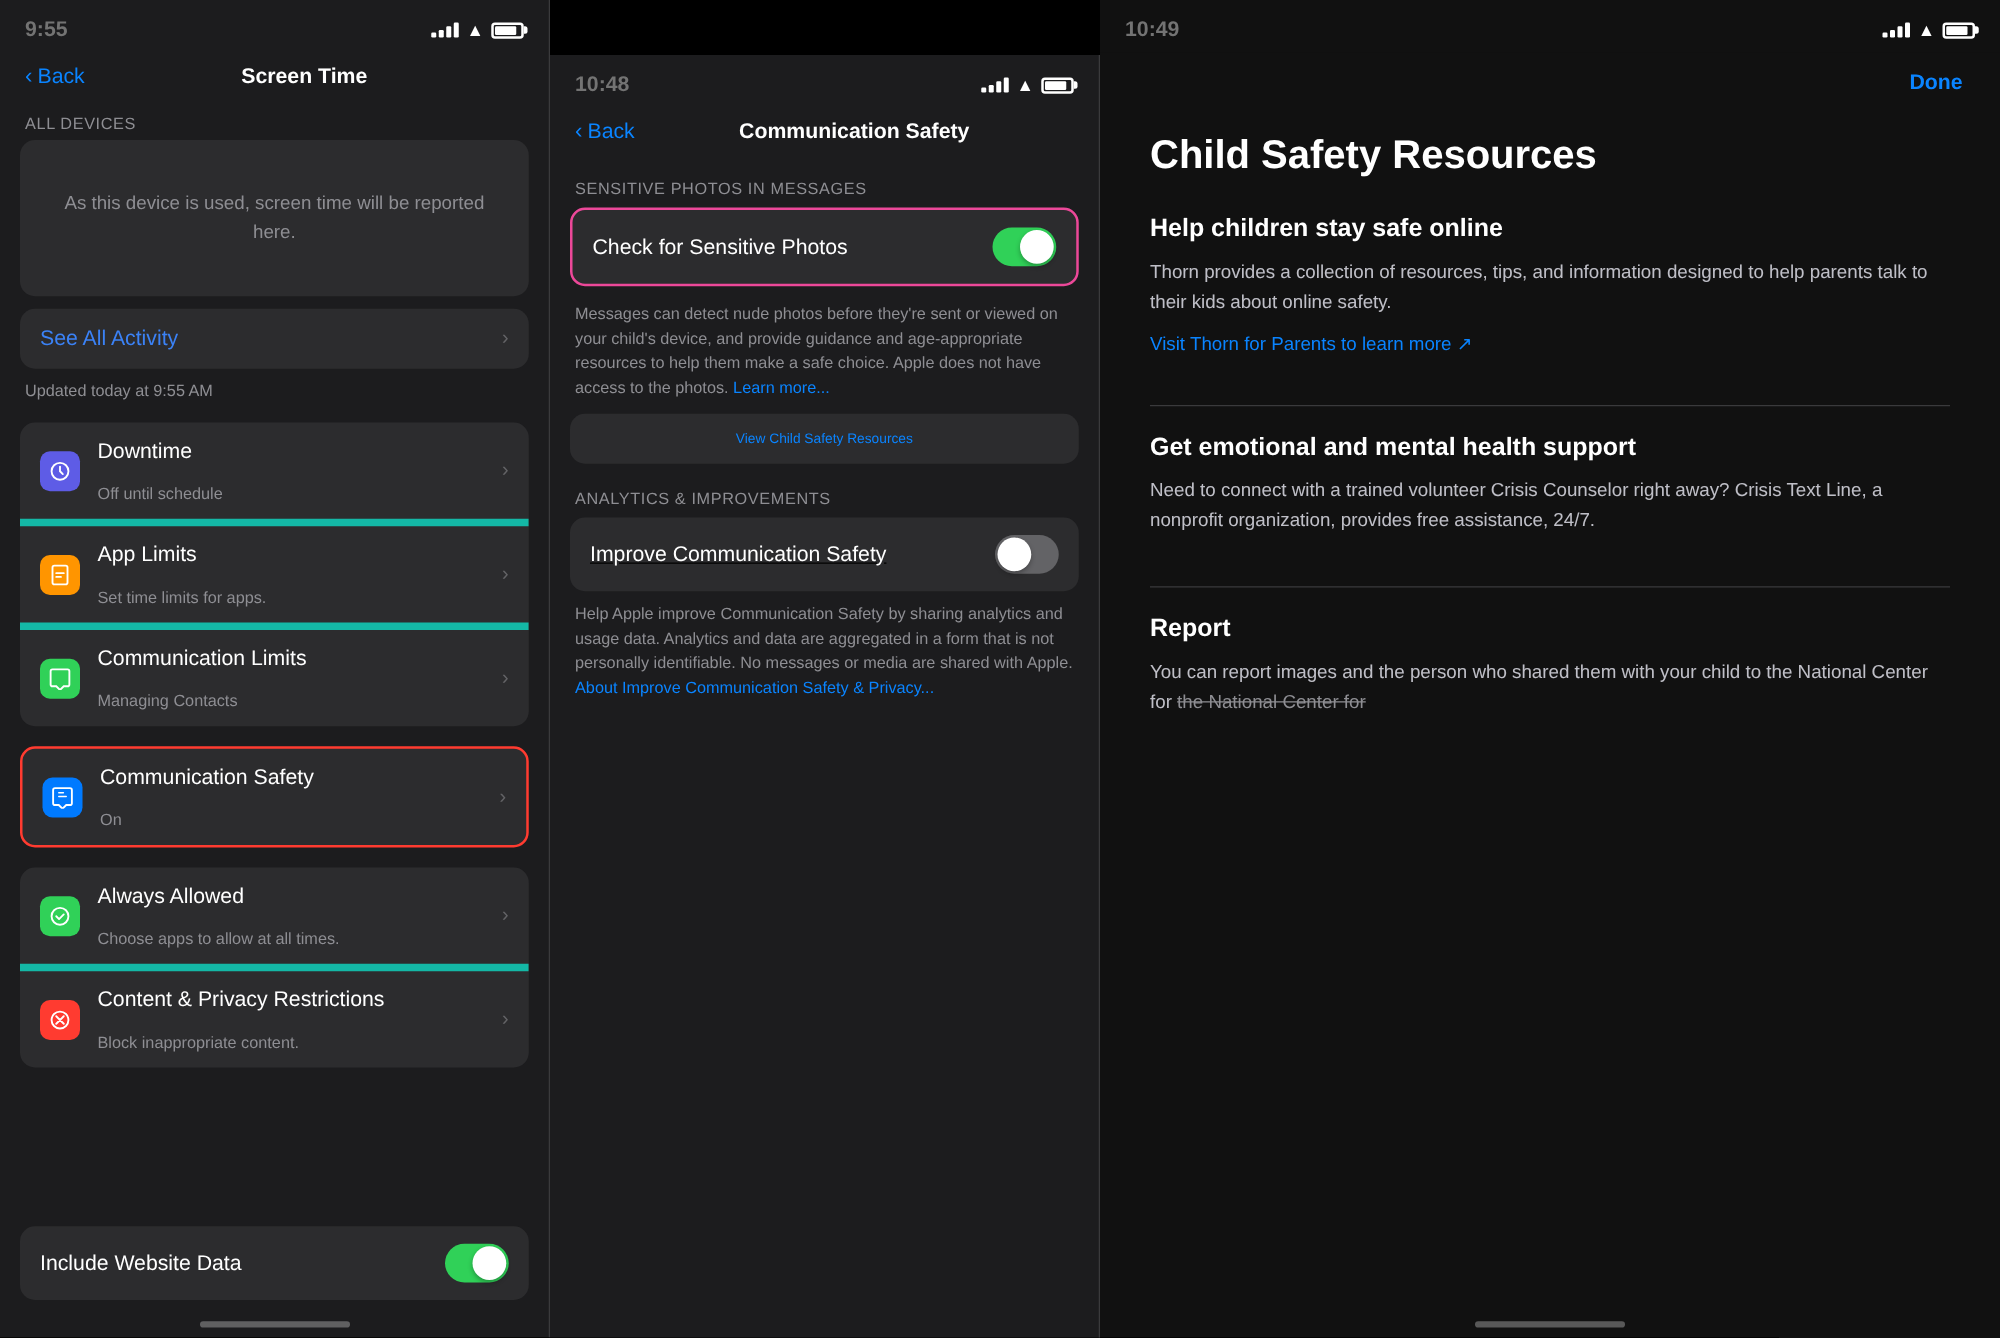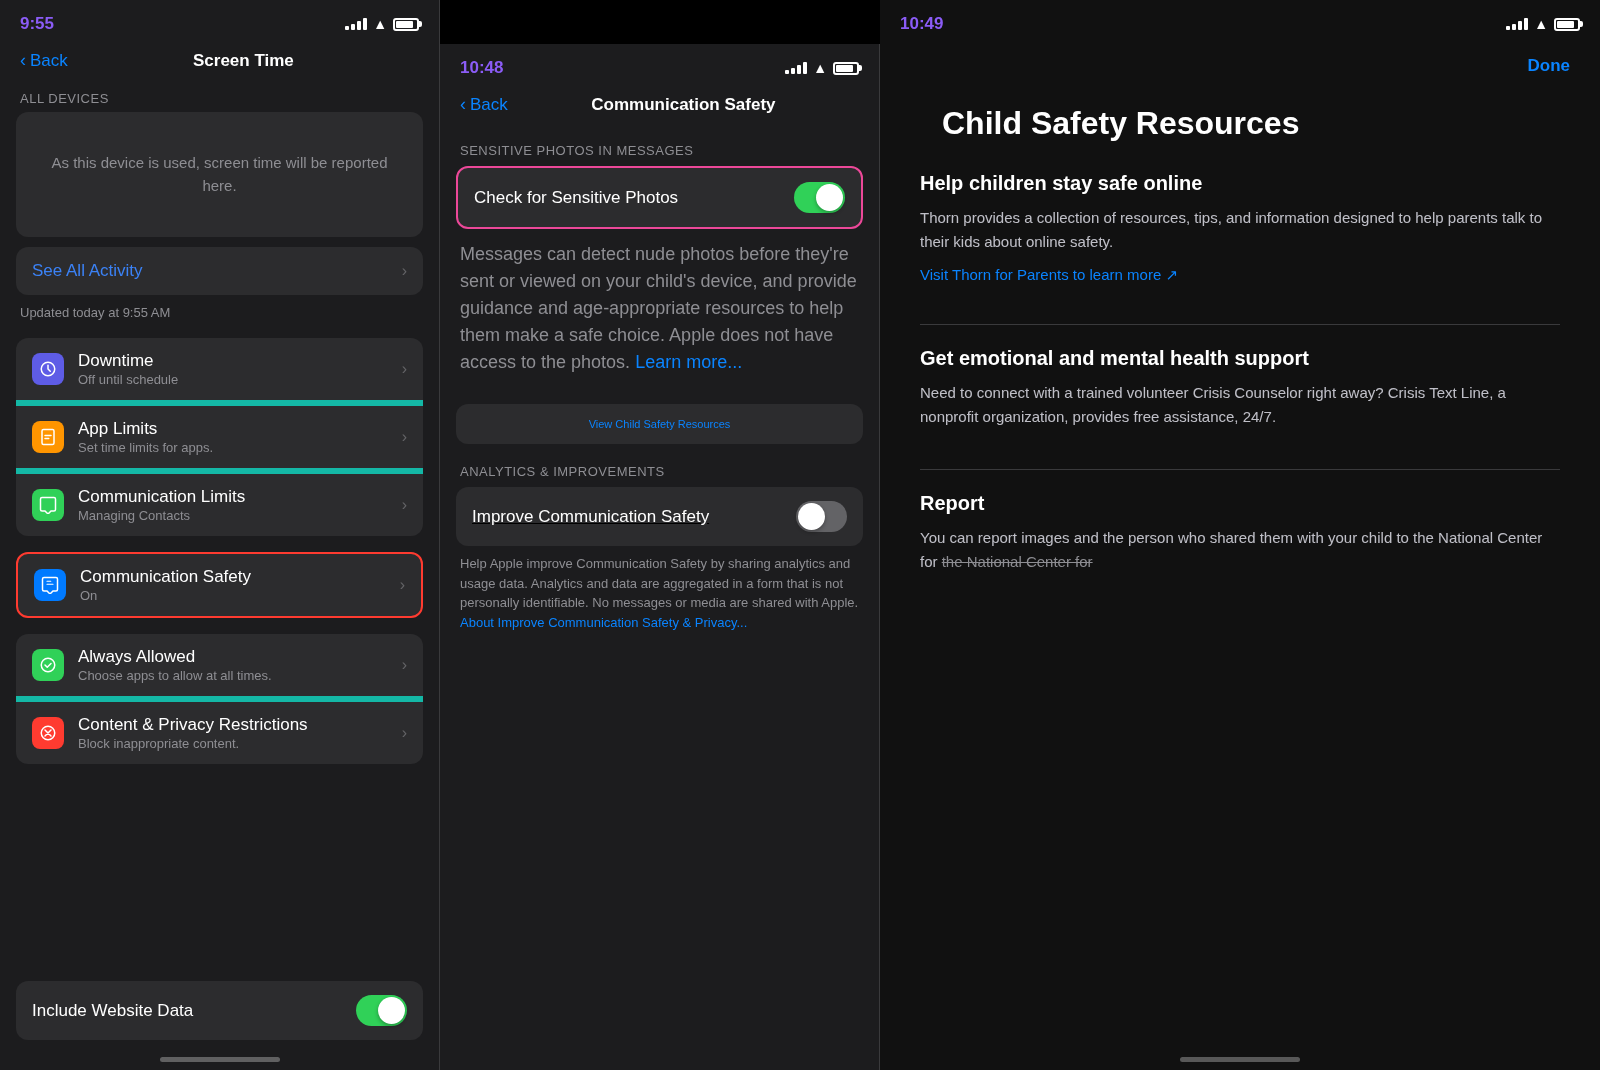--- a/index.html
+++ b/index.html
@@ -28,21 +28,21 @@
     .status-bar {
       display: flex;
       justify-content: space-between;
       align-items: center;
       padding: 14px 20px 8px;
       flex-shrink: 0;
     }
     .status-time {
       font-size: 17px;
       font-weight: 600;
-      color: #8b5cf6;
+      color: #737373;
     }
     .status-icons {
       display: flex;
       align-items: center;
       gap: 6px;
     }
     .signal-bars { display: flex; align-items: flex-end; gap: 2px; }
     .signal-bar {
       background: #fff;
       border-radius: 1px;
@@ -165,21 +165,21 @@
 
     .menu-row-text { flex: 1; }
     .menu-row-title {
       font-size: 17px;
       color: #fff;
       font-weight: 400;
     }
     .menu-row-subtitle {
       font-size: 13px;
       color: #8e8e93;
-      margin-top: 1px;
+      margin-top: 16px;
     }
     .menu-chevron {
       color: #636366;
       font-size: 16px;
     }
     .updated-text {
       font-size: 13px;
       color: #8e8e93;
       padding: 6px 20px 10px;
     }
@@ -290,24 +290,24 @@
       padding: 14px 16px;
     }
     .sensitive-photo-label {
       flex: 1;
       font-size: 17px;
       color: #fff;
       font-weight: 400;
     }
 
     .description-text {
-      font-size: 18px;
+      font-size: 13px;
       color: #8e8e93;
       line-height: 1.5;
-      padding: 8px 4px 28px;
+      padding: 8px 4px 12px;
     }
     .description-text a, .link-text {
       color: #0a84ff;
       text-decoration: none;
     }
 
     .action-button-card {
       background: #2c2c2e;
       border-radius: 12px;
       padding: 14px 16px;
@@ -352,21 +352,20 @@
 
     .resource-section {
       margin-bottom: 40px;
     }
     .resource-main-title {
       font-size: 32px;
       font-weight: 700;
       color: #fff;
       margin-bottom: 28px;
       line-height: 1.2;
-      margin-left: 22px;
     }
     .resource-section-title {
       font-size: 20px;
       font-weight: 700;
       color: #fff;
       margin-bottom: 10px;
       line-height: 1.3;
     }
     .resource-section-body {
       font-size: 15px;

